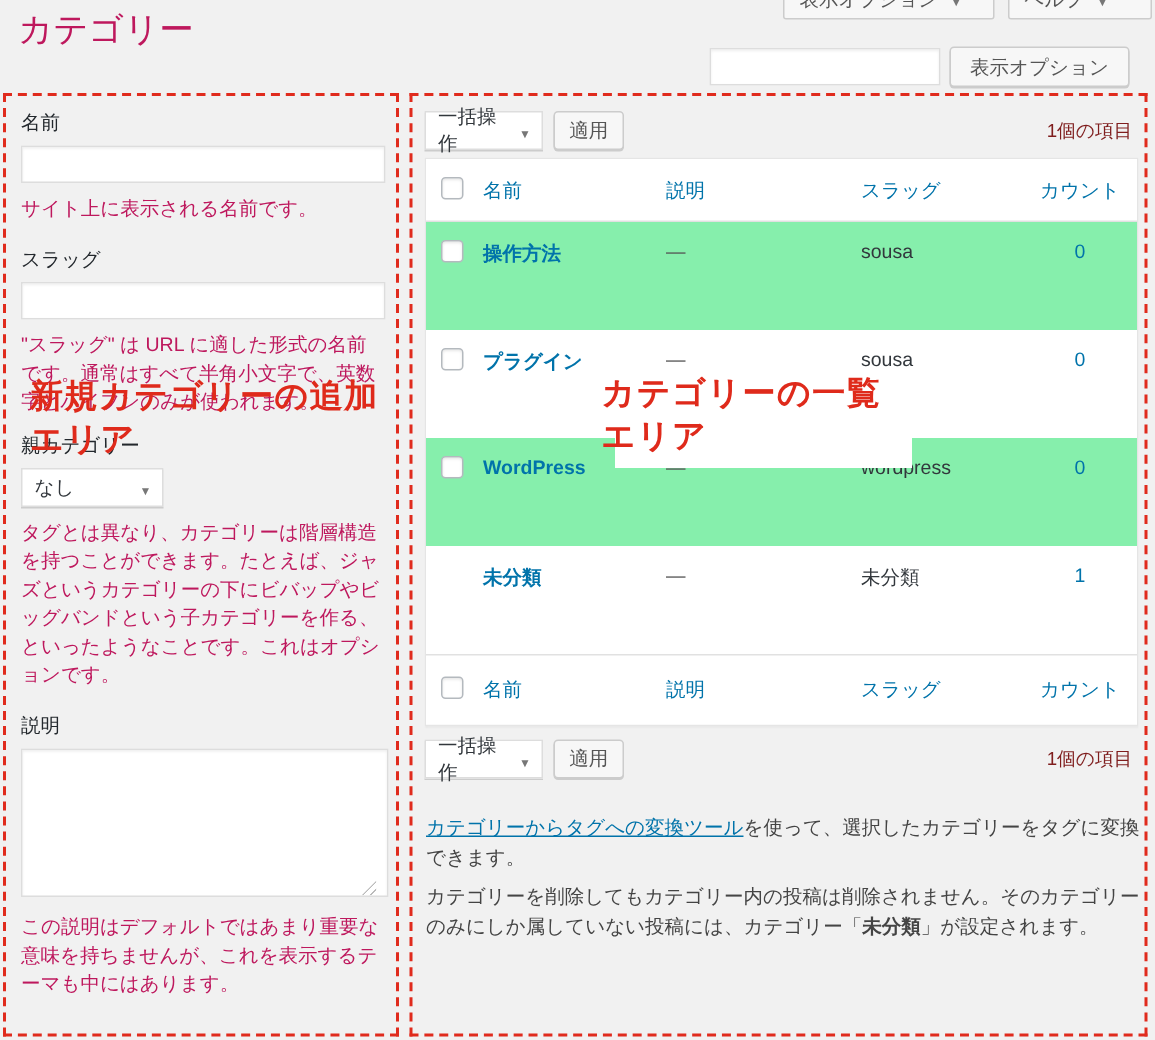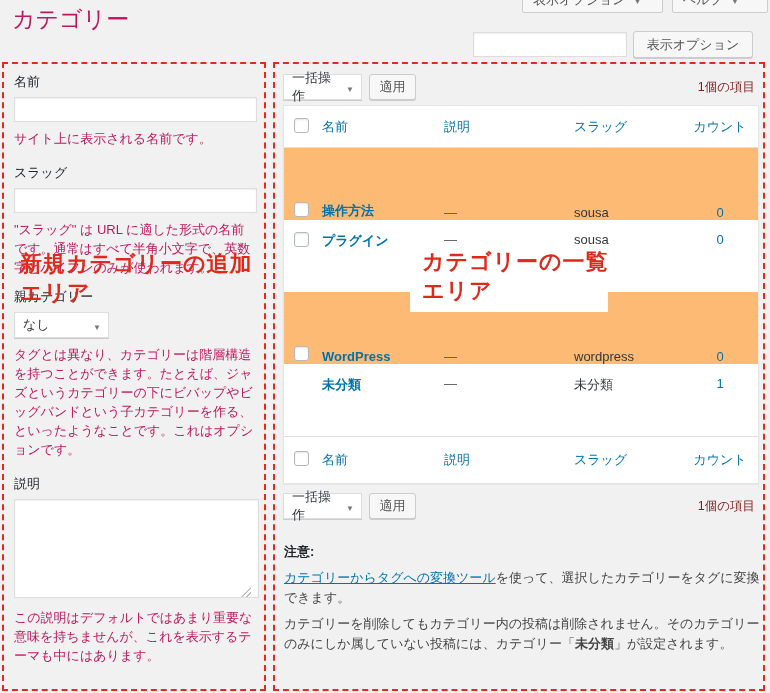--- a/index.html
+++ b/index.html
@@ -69,21 +69,21 @@
   .apply-btn { width:47px; height:26px; margin-left:7px; }
   .item-count { margin-left:auto; color:#7f1d1d; font-size:12.5px; }
   .list-table {
     position:absolute; left:8px; top:41px; width:476px;
     background:#fff; border:1px solid #e5e5e5; box-shadow:0 1px 1px rgba(0,0,0,.04);
   }
   .t-row { display:flex; }
   .t-head { height:42px; align-items:center; border-bottom:1px solid #e1e1e1; background:#fff; }
   .t-foot { height:47px; align-items:center; border-top:1px solid #e1e1e1; background:#fff; }
   .t-body-row { height:72px; align-items:flex-start; padding-top:12px; }
-  .stripe { background:#fdba74;align-items:flex-end; }
+  .stripe { background:#86efac; }
   .cell-cb   { width:34px; padding-left:10px; }
   .cell-name { width:122px; padding-left:4px; }
   .cell-desc { width:130px; padding-left:4px; }
   .cell-slug { width:112px; padding-left:4px; }
   .cell-count{ flex:1; text-align:center; }
   .t-head .cell-cb, .t-foot .cell-cb { padding-top:0; }
   .col-link { color:#0073aa; text-decoration:none; font-size:13px; cursor:pointer; }
   .name-link { color:#0073aa; font-weight:700; text-decoration:none; cursor:pointer; }
   .count-link { color:#0073aa; text-decoration:none; cursor:pointer; }
   .slug-text { color:#32373c; }
@@ -99,21 +99,21 @@
   .note-bold { font-weight:700; }
   .note-link { color:#0073aa; text-decoration:underline; cursor:pointer; }
   .notes p + p { margin-top:6px; }
   
   .annotation {
     position:absolute; color:#df2a1b; font-size:22px; font-weight:700;
     line-height:29px; white-space:pre-line; letter-spacing:1px;
   }
   #annotation-left { left:20px; top:249px; }
   #annotation-right-box { position:absolute; left:410px; top:246px; width:198px; height:66px; background:#fff; }
-  #annotation-right { left:422px; top:247px; }
+  #annotation-right { left:401px; top:247px; }
 </style>
 </head>
 <body>
 
 <h1 class="page-title">カテゴリー</h1>
 
 <div class="top-cut-btn" id="screen-options-btn">
   <span>表示オプション</span>
   <span class="chev">▼</span>
 </div>
@@ -217,21 +217,20 @@
   <div class="bulk-row" id="bulk-bottom">
     <div class="select-box bulk-select">
       <span>一括操作</span>
       <span class="chev">▼</span>
     </div>
     <button class="btn-secondary apply-btn">適用</button>
     <span class="item-count">1個の項目</span>
   </div>
 
   <div class="notes">
-    <p class="notes-heading">注意:</p>
     <p><a class="note-link">カテゴリーからタグへの変換ツール</a><span>を使って、選択したカテゴリーをタグに変換できます。</span></p>
     <p><span>カテゴリーを削除してもカテゴリー内の投稿は削除されません。そのカテゴリーのみにしか属していない投稿には、カテゴリー「</span><span class="note-bold">未分類</span><span>」が設定されます。</span></p>
   </div>
 </div>
 
 <div class="annotation" id="annotation-left">新規カテゴリーの追加
 エリア</div>
 <div id="annotation-right-box"></div>
 <div class="annotation" id="annotation-right">カテゴリーの一覧
 エリア</div>

